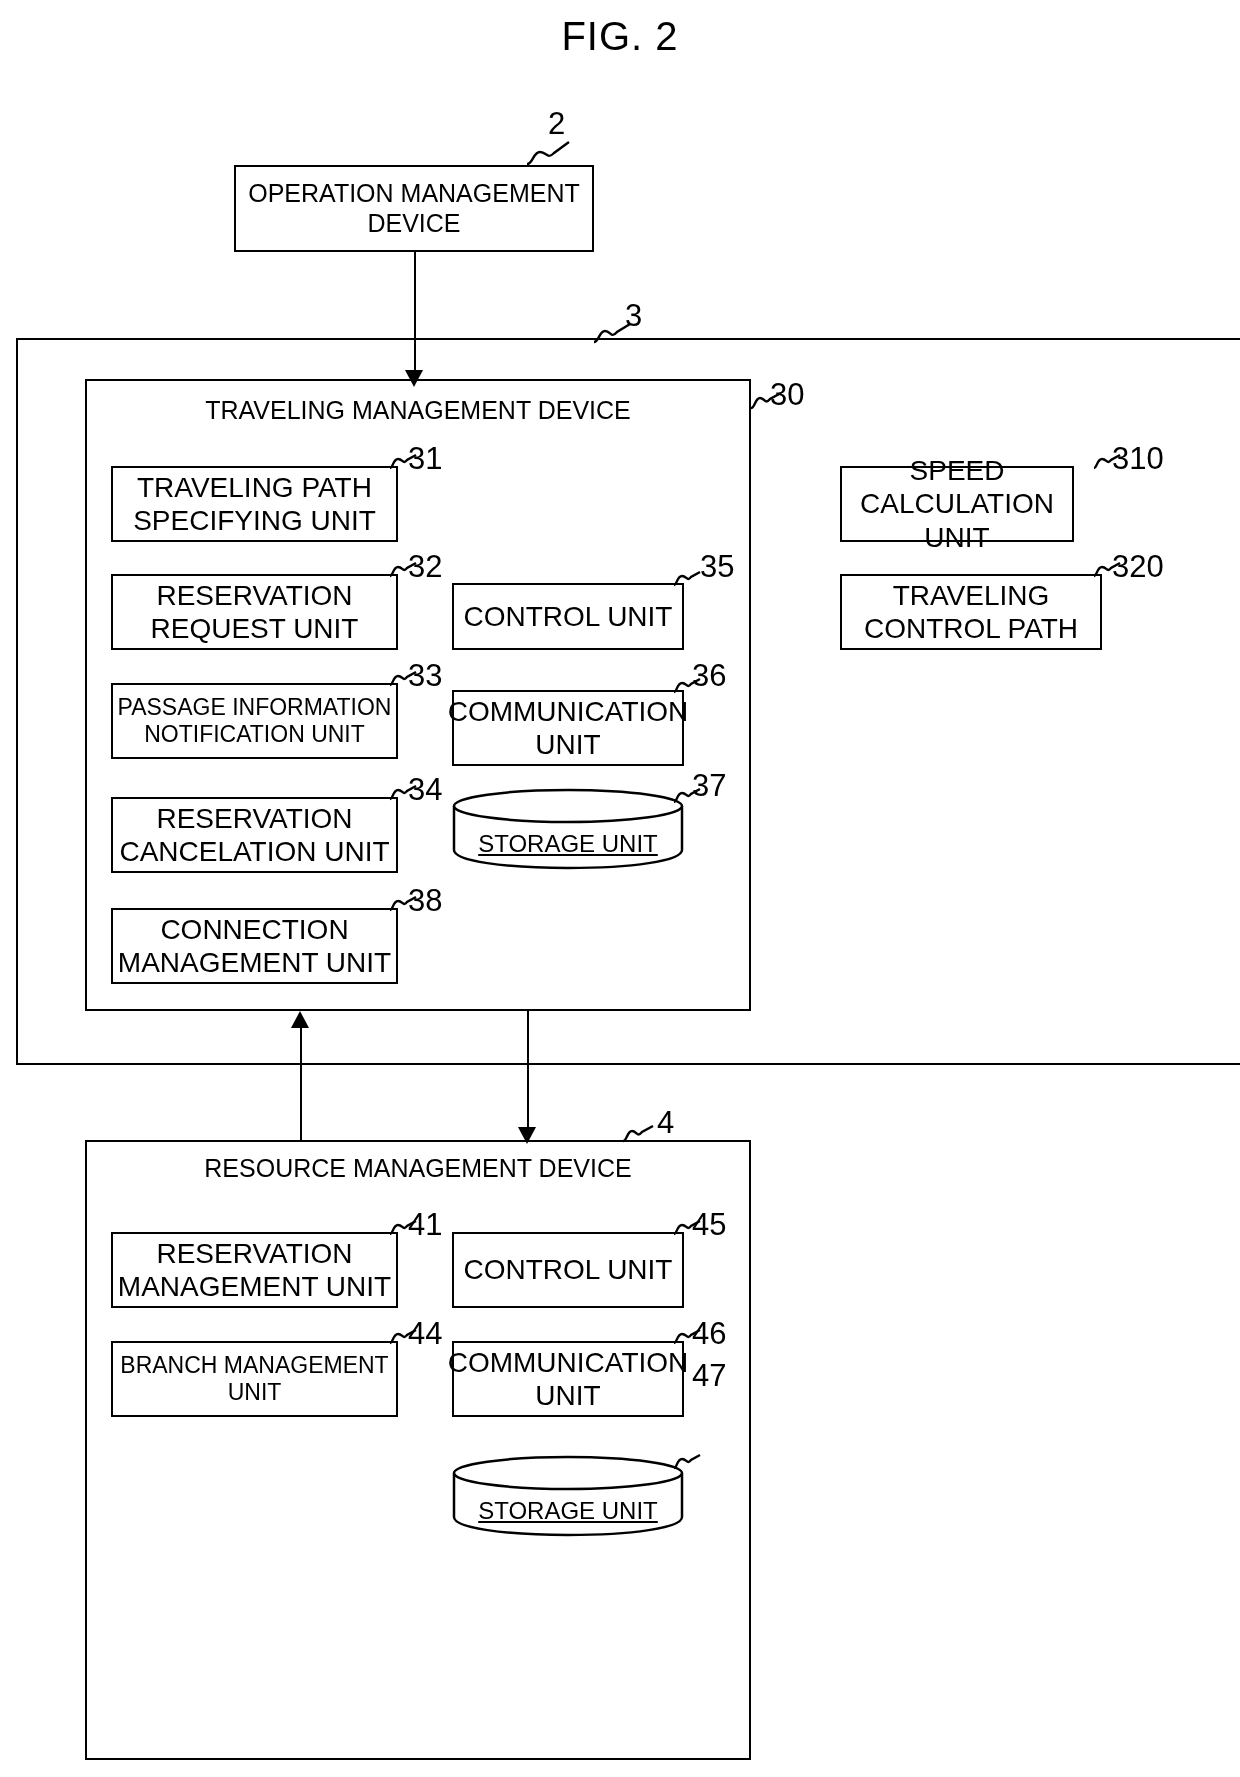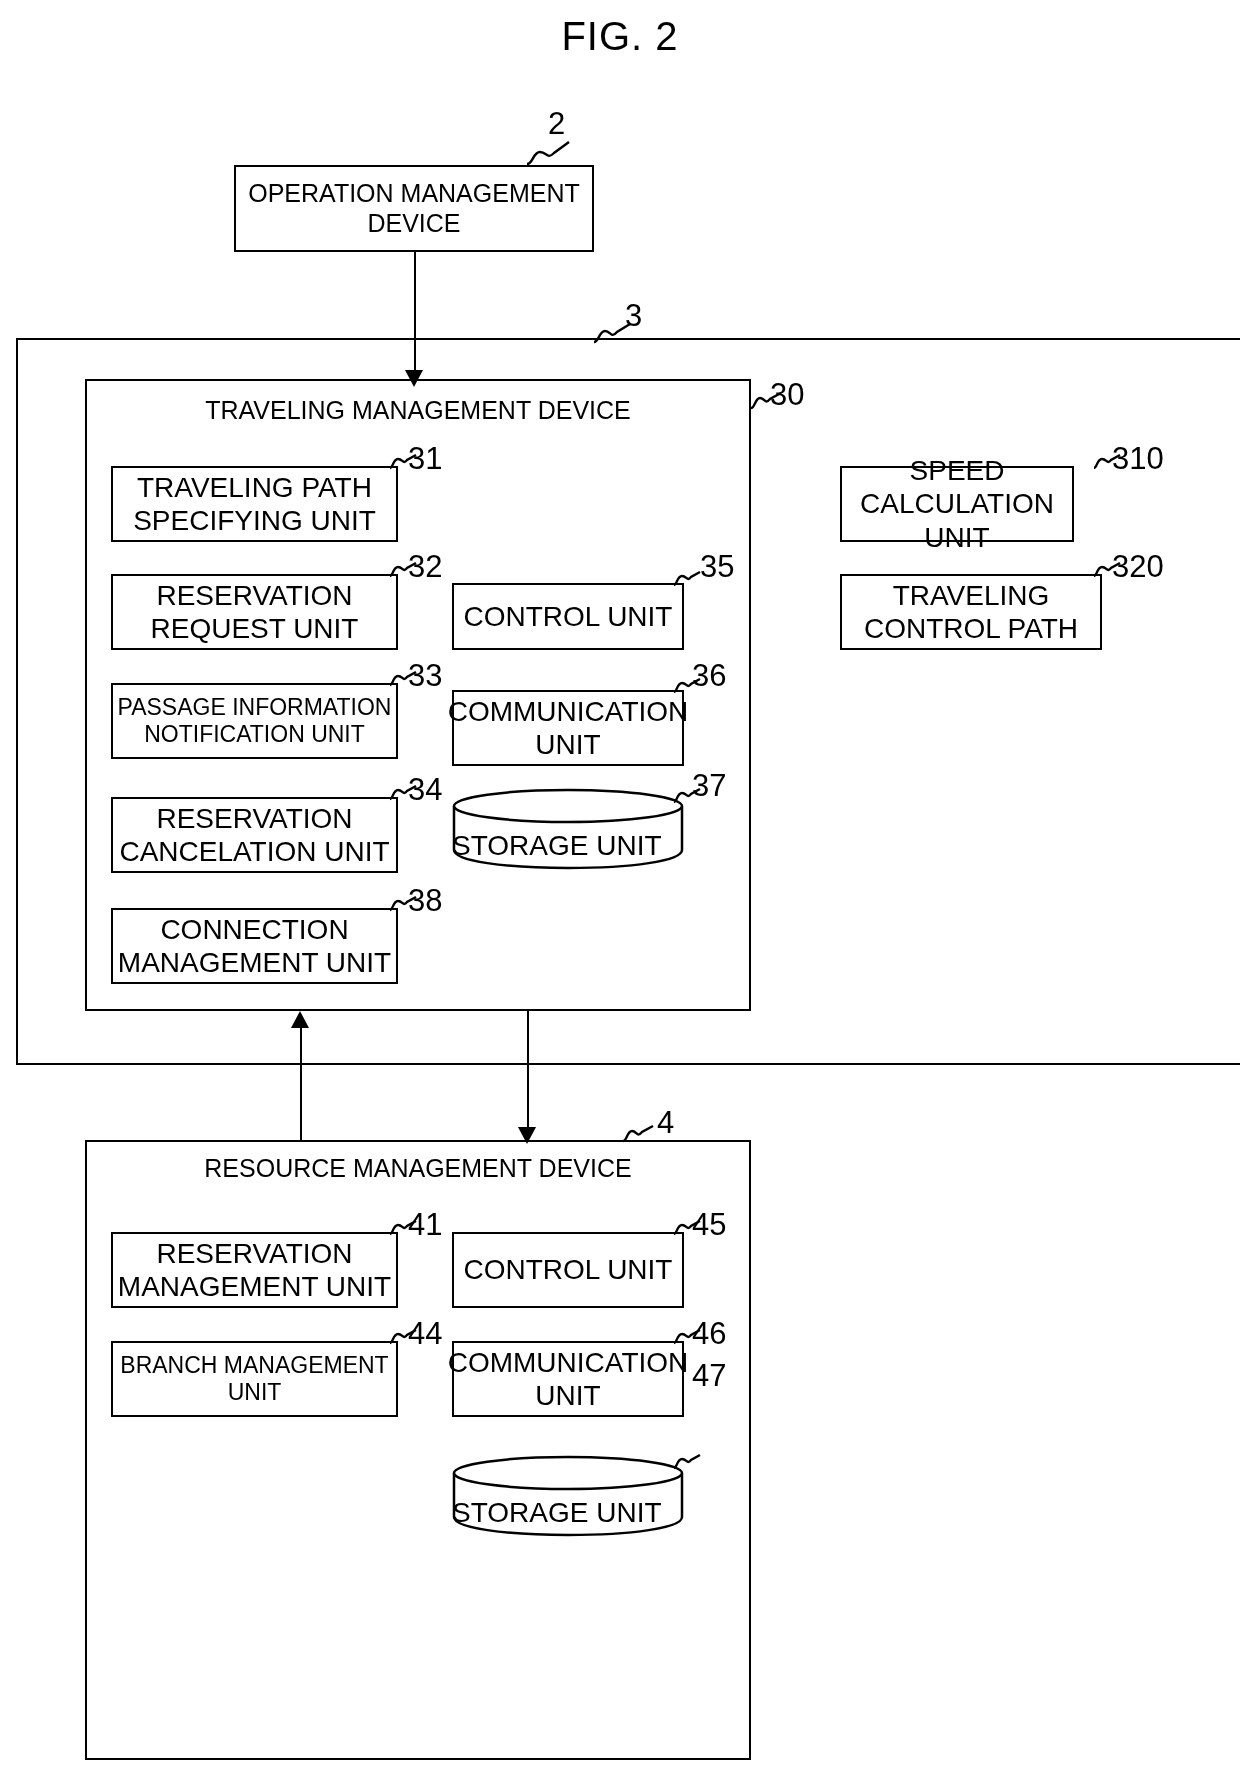--- a/index.html
+++ b/index.html
@@ -92,22 +92,23 @@
 
   
   .cyl {
     position: absolute;
   }
   .cyl svg { display: block; }
   .cyl .cyl-label {
     position: absolute;
     left: 0;
     width: 100%;
-    text-align: left;
-    font-size: 28px;
+    text-align: center;
+    font-size: 24px;
+    text-decoration: underline;
   }
   .leader {
     position: absolute;
   }
 </style>
 </head>
 <body>
 
 <div id="fig-title">FIG. 2</div>
 

